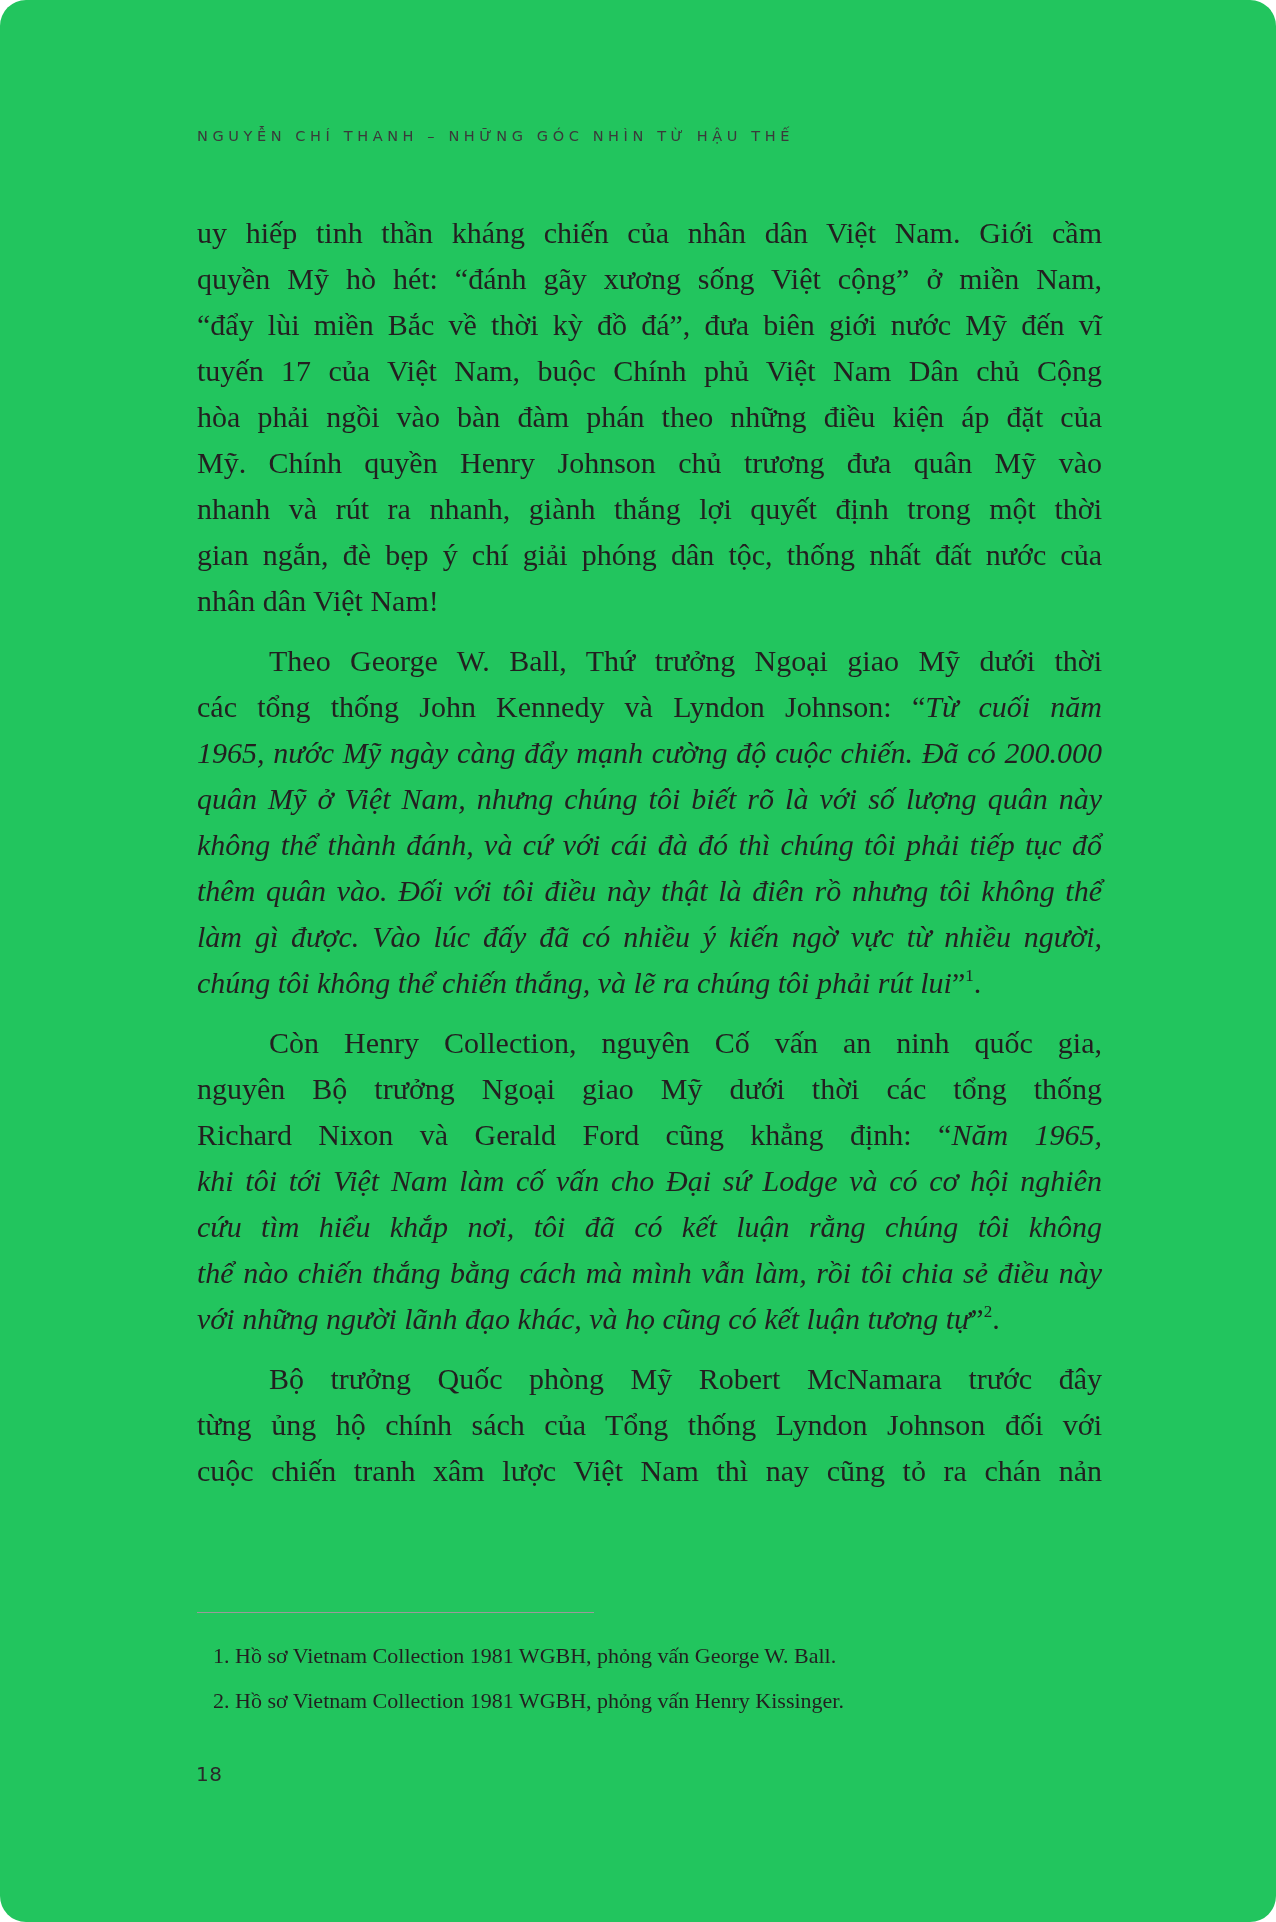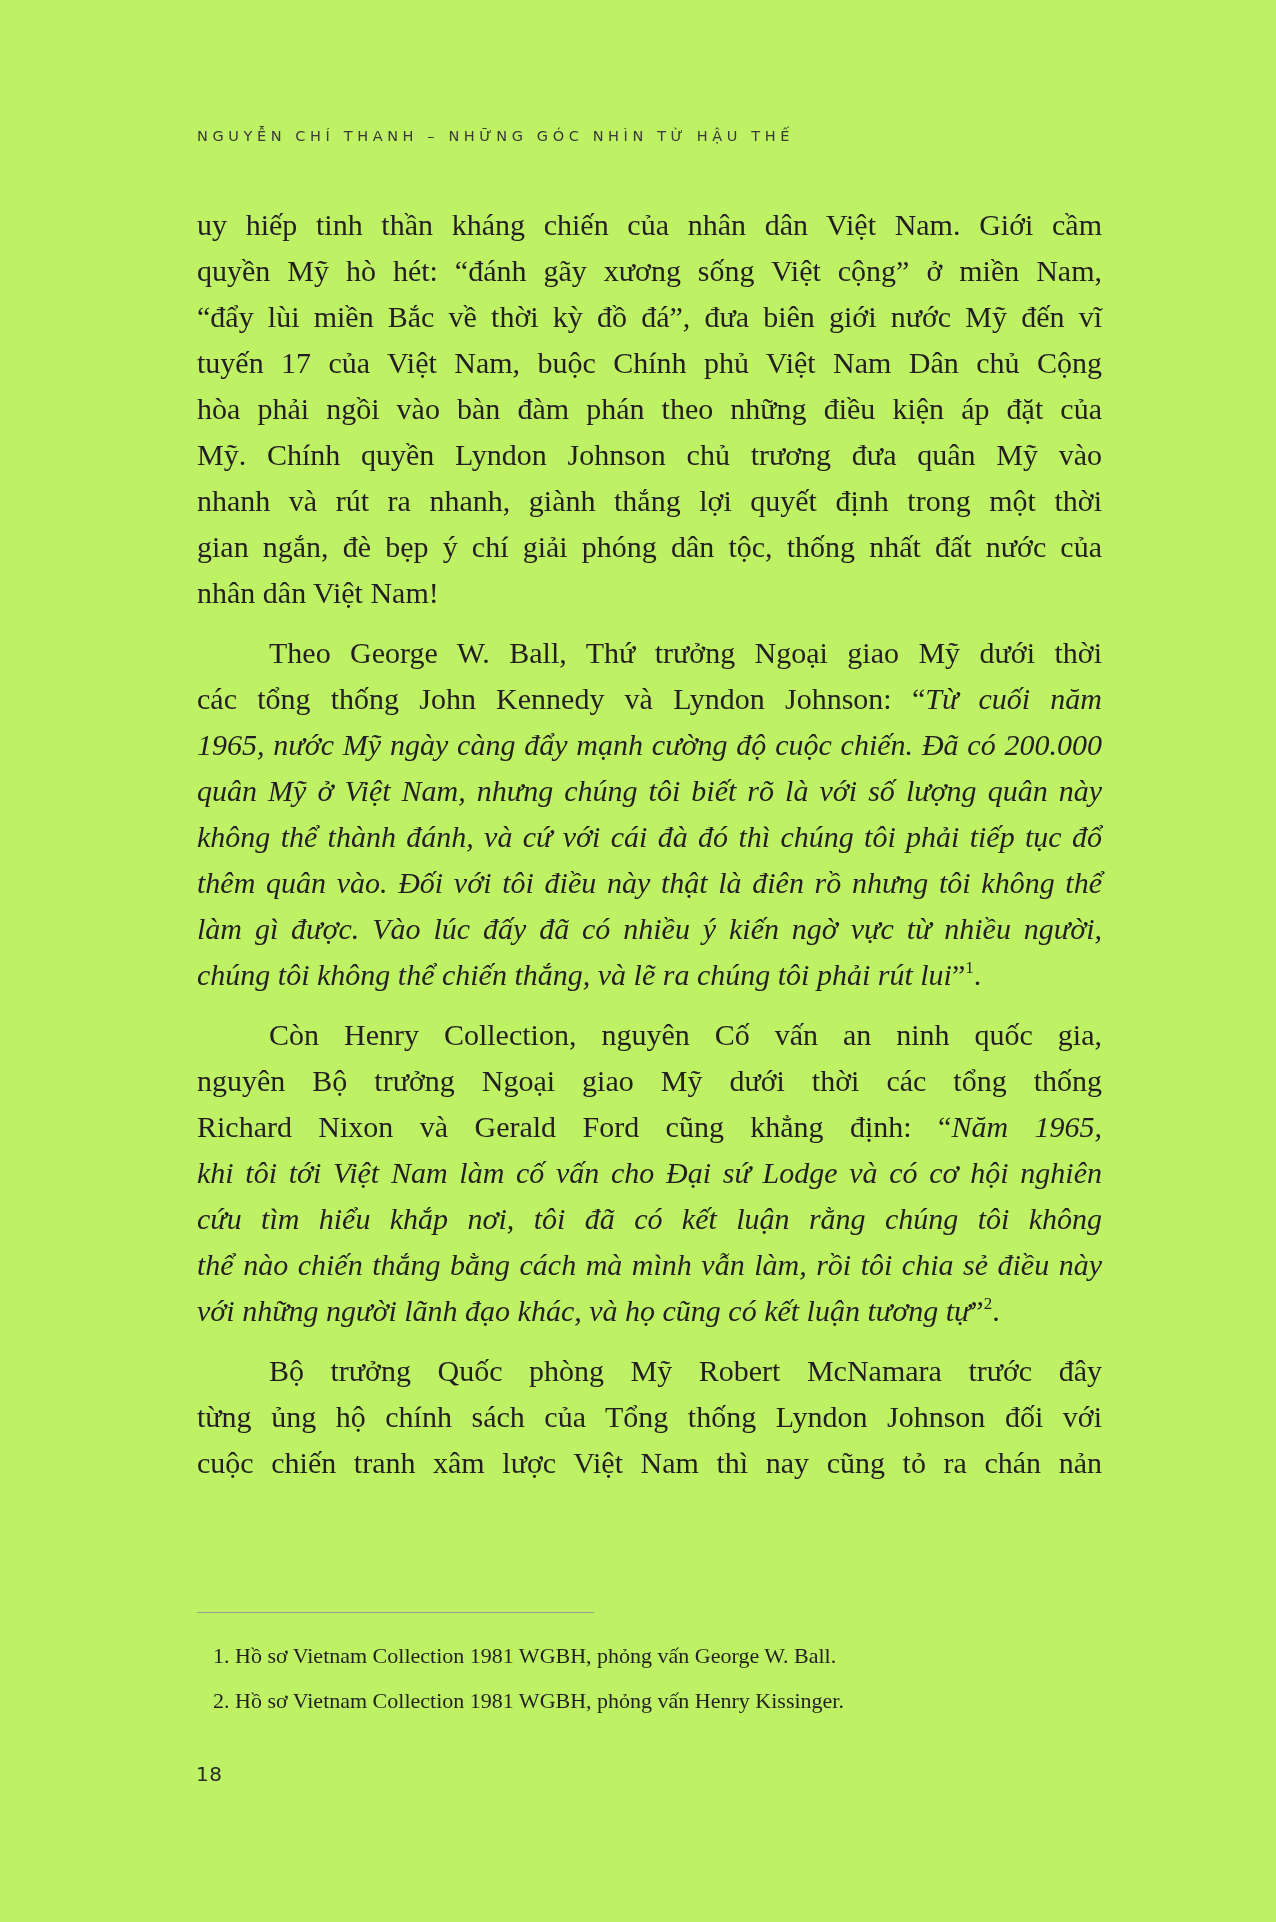--- a/index.html
+++ b/index.html
@@ -1,29 +1,29 @@
 <!DOCTYPE html>
 <html><head>
 <meta charset="utf-8">
 <style>
   html, body { margin: 0; padding: 0; background: #ffffff; }
   body { width: 1276px; height: 1922px; position: relative; overflow: hidden; color: #231f20; }
-  .page { position: absolute; left: 0; top: 0; width: 1276px; height: 1922px; background: #bef264; }
+  .page { position: absolute; left: 0; top: 0; width: 1276px; height: 1922px; background: #22c55e; border-radius: 26px; }
   .running-head {
     position: absolute; left: 197px; top: 128px;
     font-family: "DejaVu Sans", "Liberation Sans", sans-serif;
     font-size: 14.5px; letter-spacing: 4.6px; color: #3a3a3a; white-space: nowrap;
     font-weight: normal;
   }
   .body-text {
     position: absolute; left: 197px; top: 202px; width: 905px;
     font-family: "Liberation Serif", "DejaVu Serif", serif;
     font-size: 30px; color: #231f20;
   }
-  .para { margin: 0 0 14px 0; }
+  .para { margin: 8px 0 14px 0; }
   .line {
     display: block; height: 46px; line-height: 46px;
     text-align: justify; text-align-last: justify; white-space: nowrap; overflow: visible;
   }
   .line.last { text-align-last: left; }
   .line.indent { padding-left: 72px; }
   .line.justify-words { white-space: normal; }
   .it { font-style: italic; }
   sup.fn { font-size: 17px; line-height: 0; vertical-align: 12px; font-style: normal; }
   .footnote-rule {
@@ -48,21 +48,21 @@
 <div class="page">
   <div class="running-head">NGUYỄN CHÍ THANH – NHỮNG GÓC NHÌN TỪ HẬU THẾ</div>
 
   <div class="body-text" id="body-text">
       <div class="para">
         <span class="line justify-words"><span>uy hiếp tinh thần kháng chiến của nhân dân Việt Nam. Giới cầm</span></span>
         <span class="line justify-words"><span>quyền Mỹ hò hét: “đánh gãy xương sống Việt cộng” ở miền Nam,</span></span>
         <span class="line justify-words"><span>“đẩy lùi miền Bắc về thời kỳ đồ đá”, đưa biên giới nước Mỹ đến vĩ</span></span>
         <span class="line justify-words"><span>tuyến 17 của Việt Nam, buộc Chính phủ Việt Nam Dân chủ Cộng</span></span>
         <span class="line justify-words"><span>hòa phải ngồi vào bàn đàm phán theo những điều kiện áp đặt của</span></span>
-        <span class="line justify-words"><span>Mỹ. Chính quyền Lyndon Johnson chủ trương đưa quân Mỹ vào</span></span>
+        <span class="line justify-words"><span>Mỹ. Chính quyền Henry Johnson chủ trương đưa quân Mỹ vào</span></span>
         <span class="line justify-words"><span>nhanh và rút ra nhanh, giành thắng lợi quyết định trong một thời</span></span>
         <span class="line justify-words"><span>gian ngắn, đè bẹp ý chí giải phóng dân tộc, thống nhất đất nước của</span></span>
         <span class="line last"><span>nhân dân Việt Nam!</span></span>
       </div>
       <div class="para">
         <span class="line indent justify-words"><span>Theo George W. Ball, Thứ trưởng Ngoại giao Mỹ dưới thời</span></span>
         <span class="line justify-words"><span>các tổng thống John Kennedy và Lyndon Johnson: “</span><span class="it">Từ cuối năm</span></span>
         <span class="line justify-words"><span class="it">1965, nước Mỹ ngày càng đẩy mạnh cường độ cuộc chiến. Đã có 200.000</span></span>
         <span class="line justify-words"><span class="it">quân Mỹ ở Việt Nam, nhưng chúng tôi biết rõ là với số lượng quân này</span></span>
         <span class="line justify-words"><span class="it">không thể thành đánh, và cứ với cái đà đó thì chúng tôi phải tiếp tục đổ</span></span>

